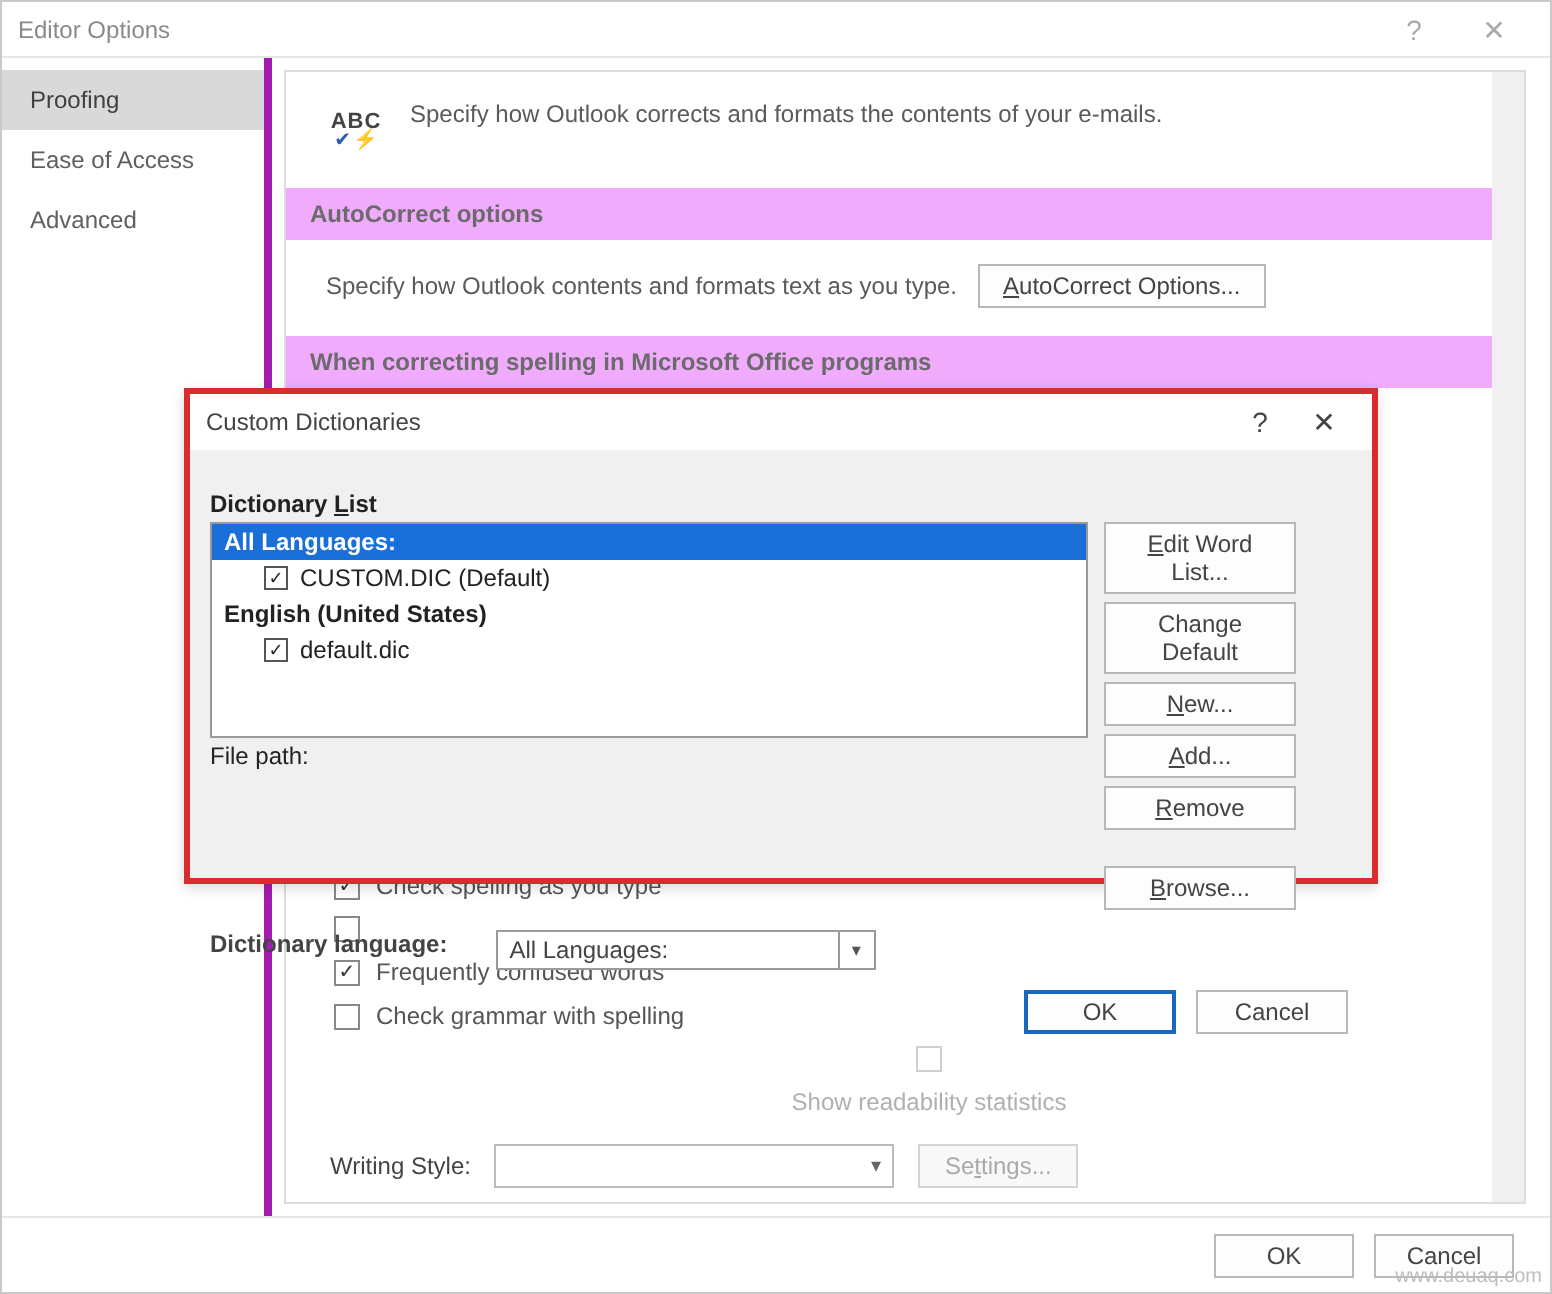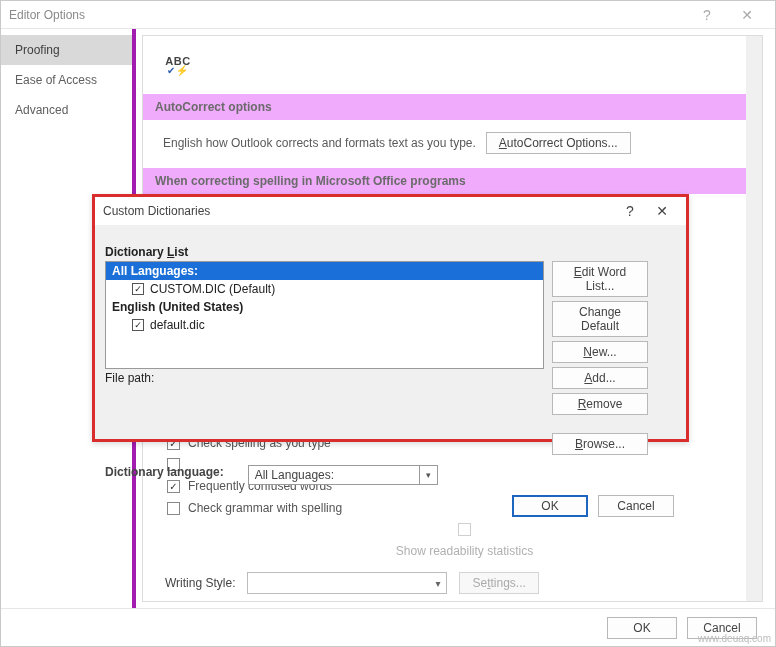--- a/index.html
+++ b/index.html
@@ -245,25 +245,26 @@
         <div class="scrollbar-v"></div>
 
         <div class="section-intro">
           <div class="abc-icon">
             <div class="abc-text">ABC</div>
             <div class="abc-underline">
                 <span>✔</span>
                 <span class="bolt">⚡</span>
               </div>
           </div>
+          <span>Specify how Outlook corrects and formats the contents of your e-mails.</span>
         </div>
 
         <div class="section-header">AutoCorrect options</div>
         <div class="section-row">
-          <span>English how Outlook corrects and formats text as you type.</span>
+          <span>Specify how Outlook contents and formats text as you type.</span>
           <button class="btn"><span class="u">A</span><span></span>utoCorrect Options...</button>
         </div>
 
         <div class="section-header">When correcting spelling in Microsoft Office programs</div>
 
         <div style="height:238px"></div>
 
         <div class="check-row">
           <span class="cbox">✓</span>
           <span>Check spelling as you type</span>

